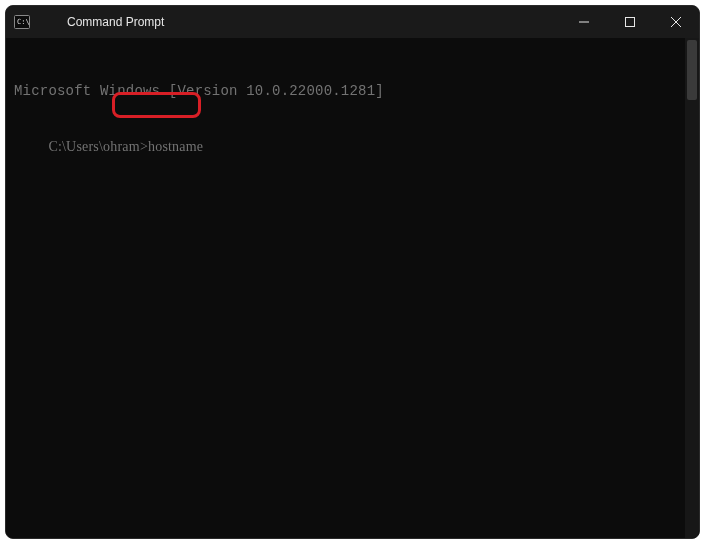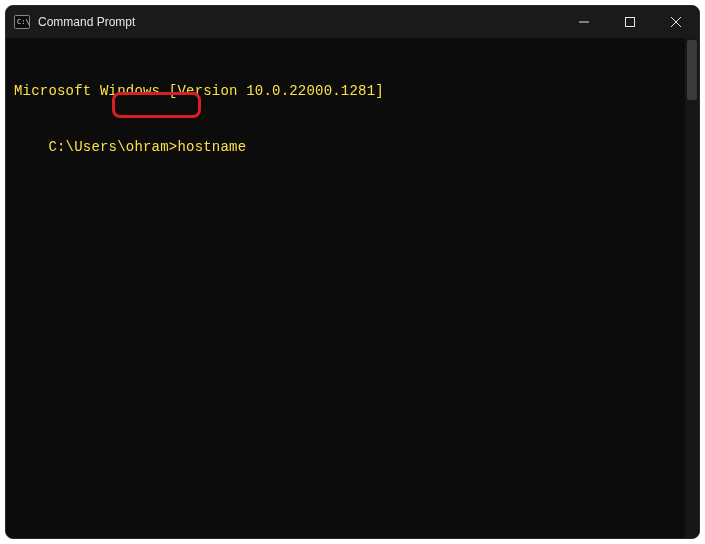--- a/index.html
+++ b/index.html
@@ -35,49 +35,49 @@
     }
     .titlebar .app-icon {
       width: 16px;
       height: 16px;
       margin-right: 8px;
       display: flex;
       align-items: center;
       justify-content: center;
     }
     .titlebar .app-icon svg { width: 16px; height: 16px; }
-    .titlebar .title-text { flex: 0 0 auto; }
+    .titlebar .title-text { flex: 0 0 auto; margin-left: 29px; }
     .titlebar .spacer { flex: 1 1 auto; }
     .win-controls { display: flex; height: 100%; }
     .win-btn {
       width: 46px;
       height: 100%;
       display: flex;
       align-items: center;
       justify-content: center;
       color: #e6e6e6;
       cursor: pointer;
     }
     .win-btn svg { width: 10px; height: 10px; }
     .terminal {
       flex: 1 1 auto;
       background: #0c0c0c;
-      color: #fde047;
+      color: #737373;
       font-family: Consolas, "Courier New", monospace;
       font-size: 14px;
       line-height: 1.35;
       padding: 6px 8px 8px 8px;
       white-space: pre;
       letter-spacing: 0.2px;
       position: relative;
       overflow: hidden;
     }
     .terminal .line { display: block; }
     .terminal .blank { height: 14px; }
-    .prompt-line { position: relative; display: inline-block; }
+    .prompt-line { position: relative; display: inline-block; font-family: Liberation Serif, serif; }
     .highlight-box {
       position: absolute;
       border: 3px solid #d81f26;
       border-radius: 8px;
       pointer-events: none;
       box-sizing: border-box;
     }
     .scrollbar {
       position: absolute;
       right: 0;

